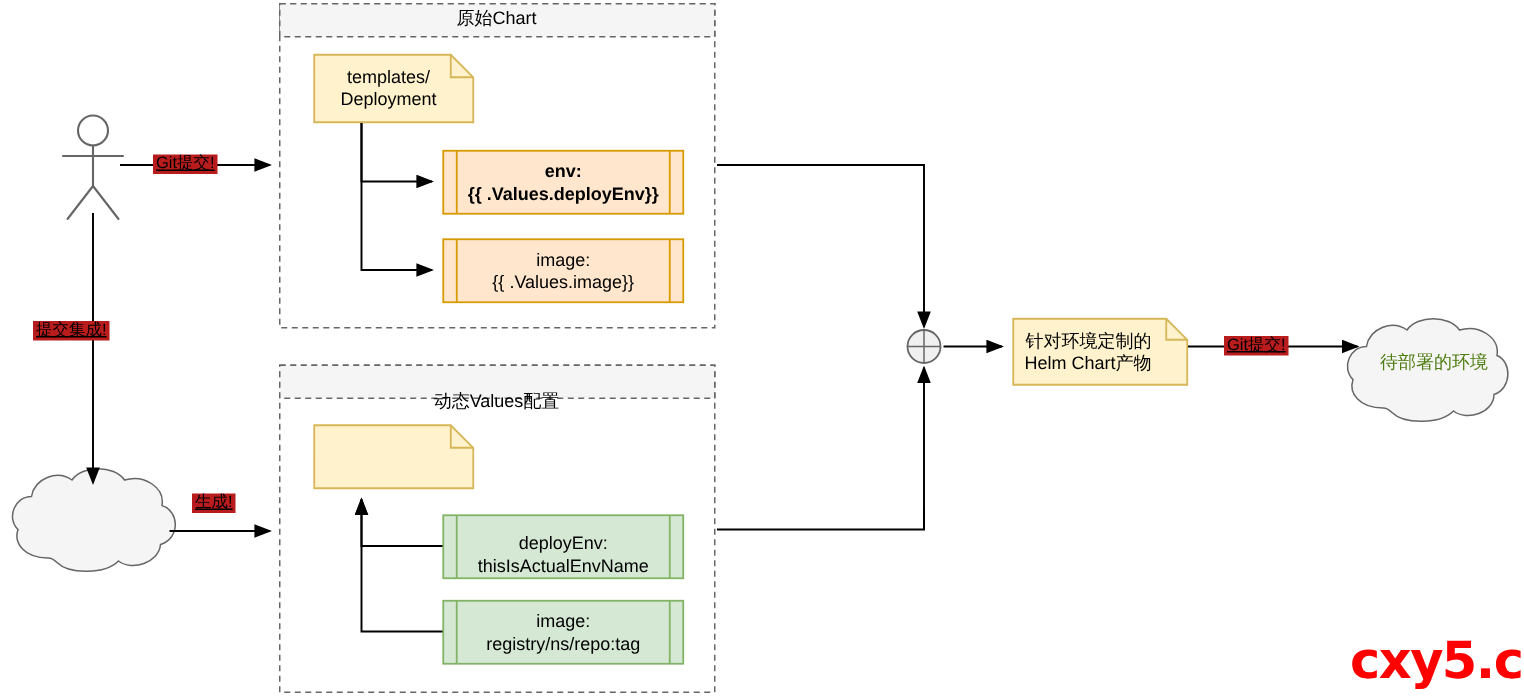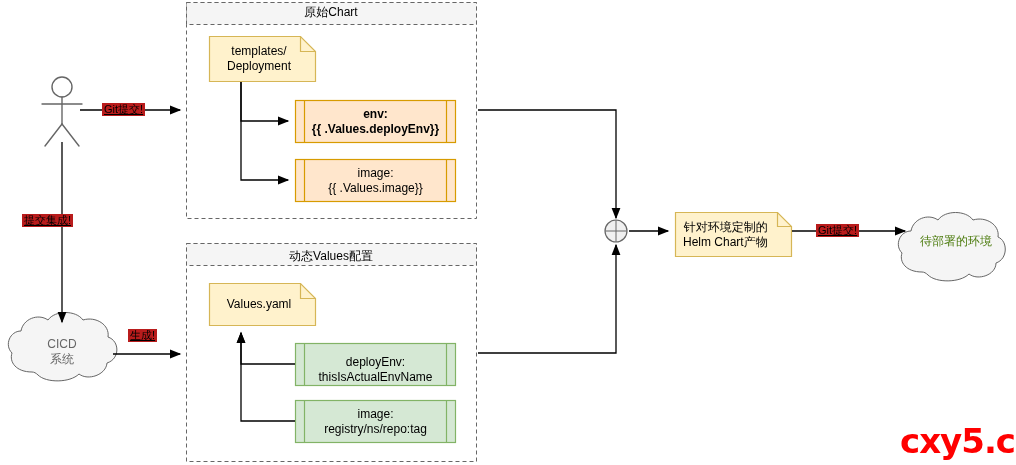--- a/index.html
+++ b/index.html
@@ -189,44 +189,41 @@
 
     <g>
       <circle cx="616" cy="231" r="11" fill="#f0f0f0" stroke="#666666" stroke-width="1.2"></circle>
       <line x1="605" y1="231" x2="627" y2="231" stroke="#666666" stroke-width="1"></line>
       <line x1="616" y1="220" x2="616" y2="242" stroke="#666666" stroke-width="1"></line>
     </g>
   </svg>
 
   <div class="group-title" style="left:186px; top:5px; width:290px;">原始Chart</div>
 
-  <div class="group-title" style="left:186px; top:249px; width:290px;">动态Values配置</div>
+  <div class="group-title" style="left:186px; top:260px; width:290px;">动态Values配置</div>
 
   <div class="node-text" style="left:209px; top:37px; width:100px; height:44px;">templates/
 Deployment</div>
 
-  <div class="node-text" style="left:209px; top:284px; width:100px; height:41px;">Values.yaml</div>
 
   <div class="node-text left" style="left:683px; top:213px; width:110px; height:43px;">针对环境定制的
 Helm Chart产物</div>
 
   <div class="node-text" style="left:305px; top:101px; width:141px; height:41px;font-weight:bold;">env:
 {{ .Values.deployEnv}}</div>
 
   <div class="node-text" style="left:305px; top:160px; width:141px; height:41px;">image:
 {{ .Values.image}}</div>
 
   <div class="node-text" style="left:305px; top:344px; width:141px; height:51px;">deployEnv:
 thisIsActualEnvName</div>
 
   <div class="node-text" style="left:305px; top:401px; width:141px; height:41px;">image:
 registry/ns/repo:tag</div>
 
-  <div class="node-text" style="left:20px; top:331px; width:84px; height:42px; color:#666666;">CICD
-系统</div>
 
   <div class="node-text" style="left:910px; top:232px; width:92px; height:18px; color:#4d7c0f;">待部署的环境</div>
 
   <div class="edge-label" style="left:102px; top:103px;">Git提交!</div>
 
   <div class="edge-label" style="left:22px; top:214px;">提交集成!</div>
 
   <div class="edge-label" style="left:128px; top:329px;">生成!</div>
 
   <div class="edge-label" style="left:816px; top:224px;">Git提交!</div>

